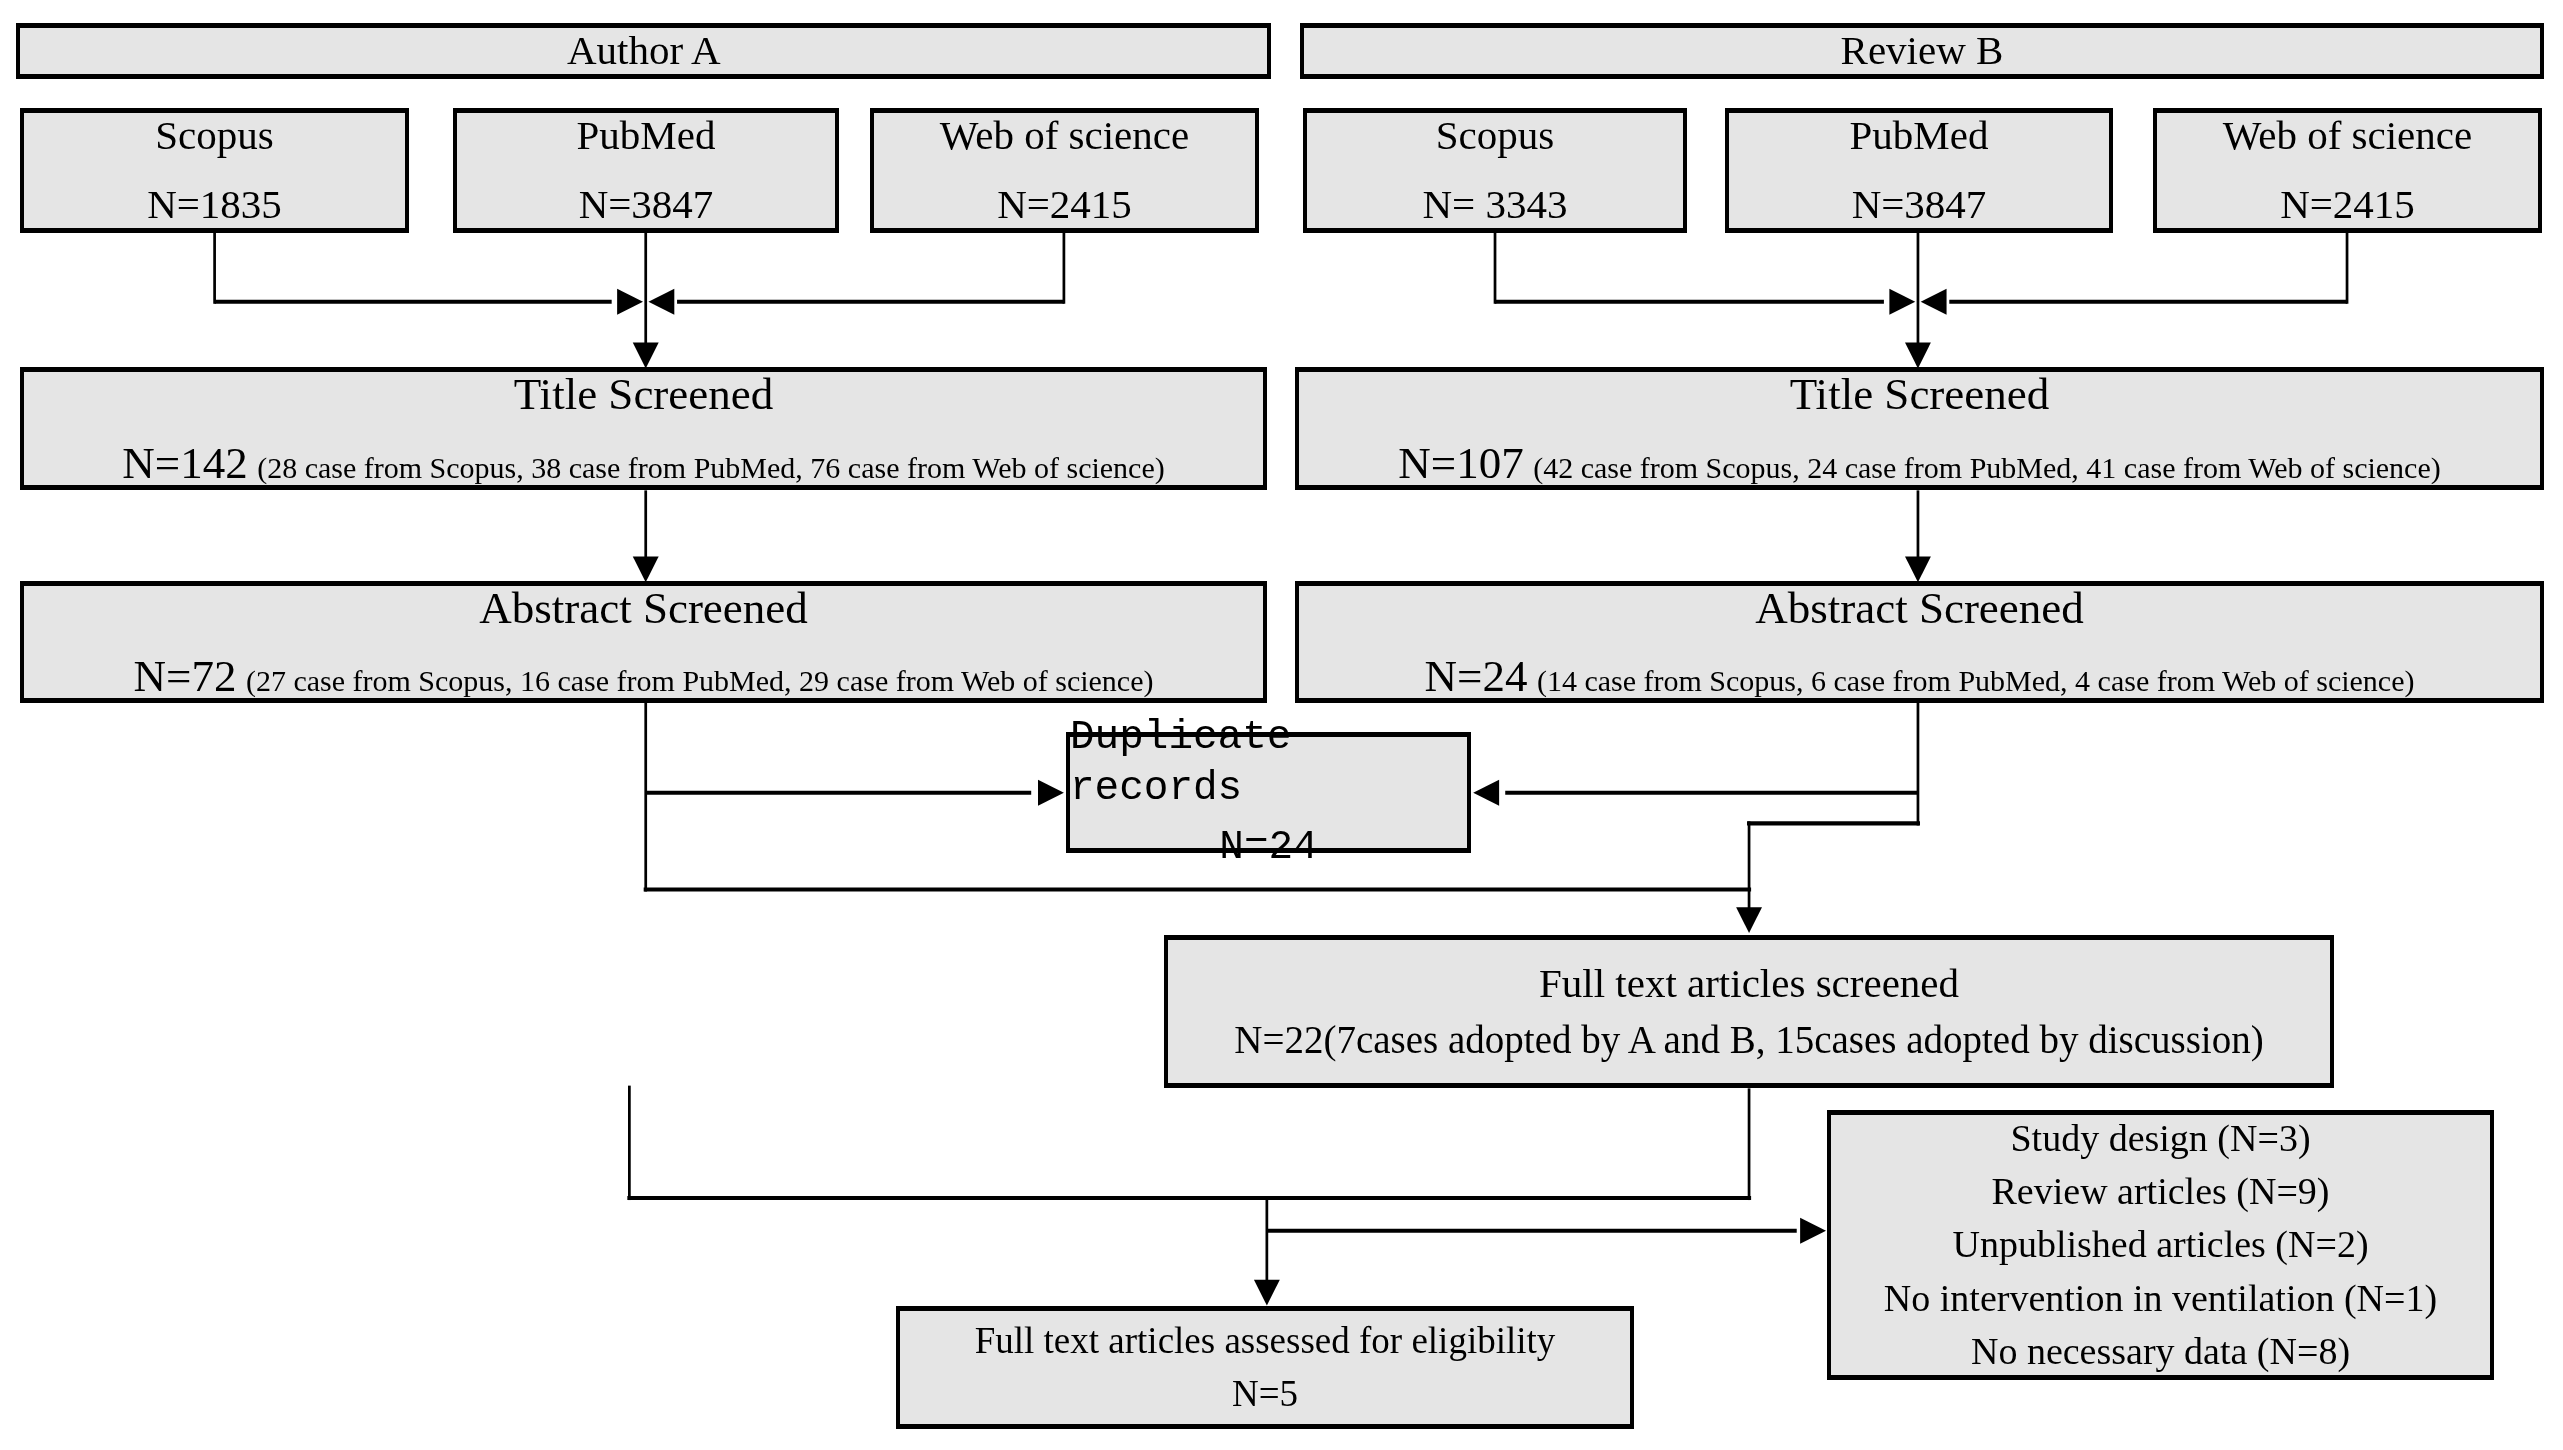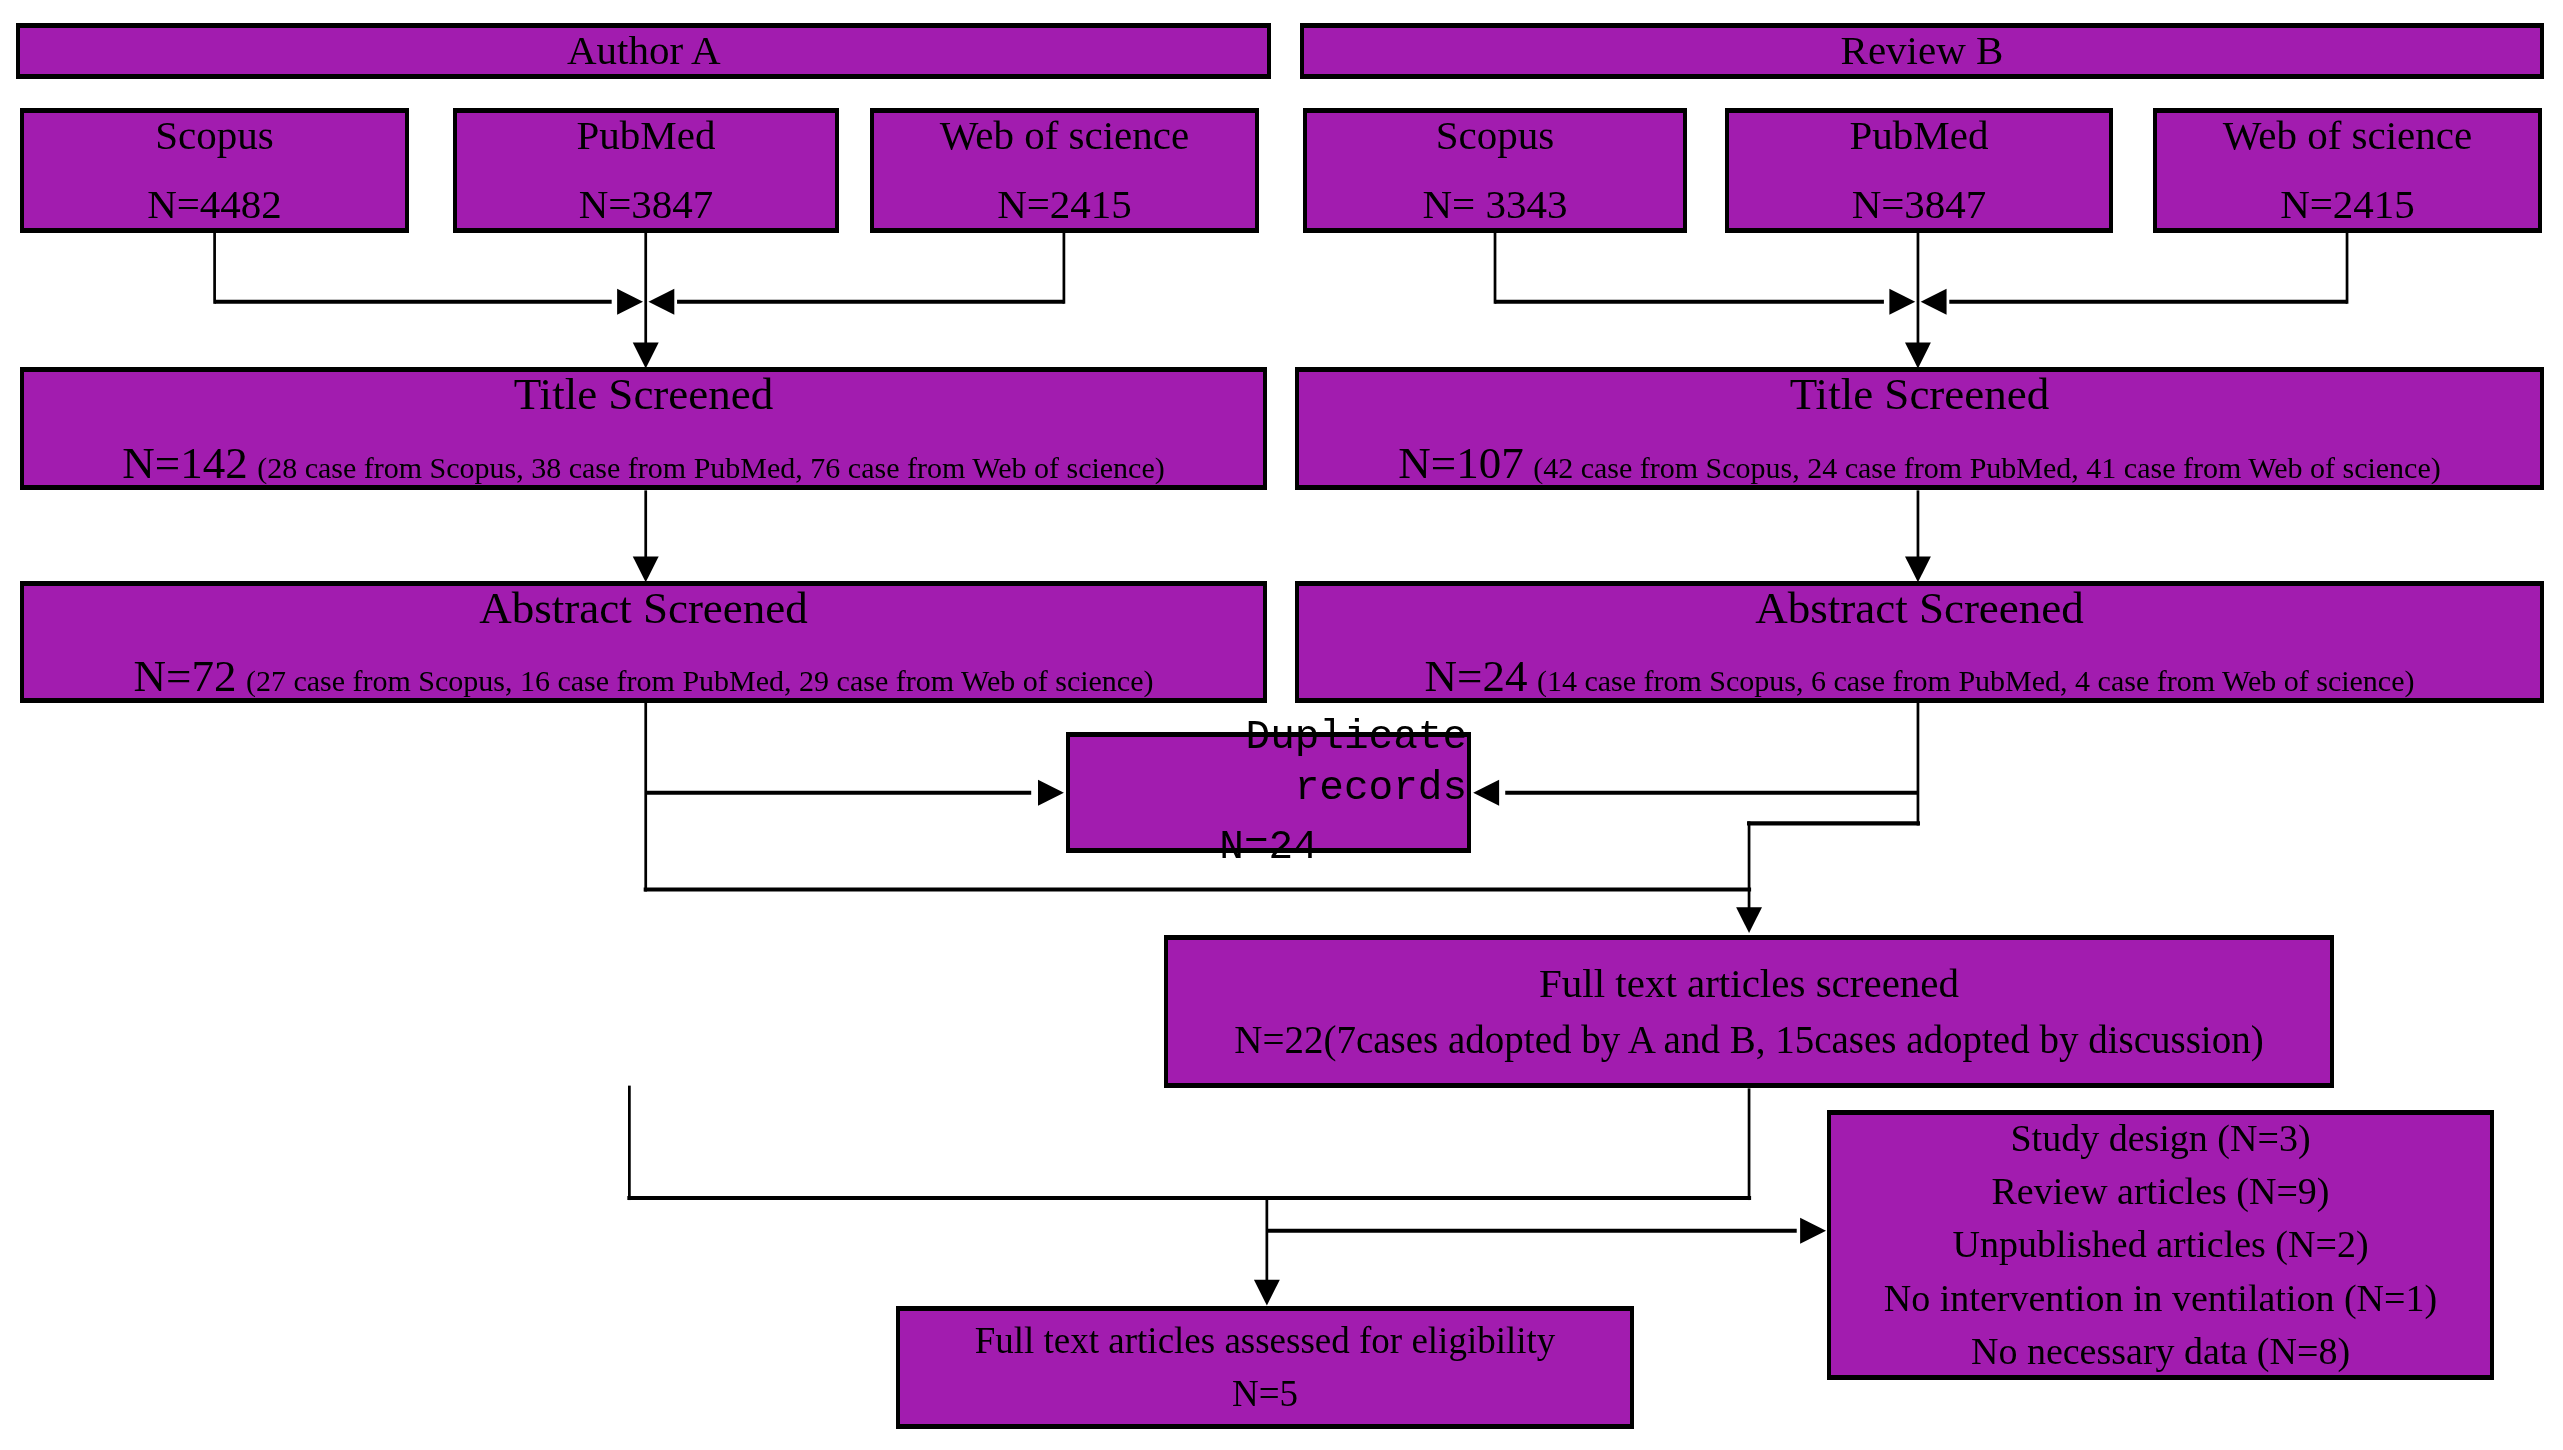--- a/index.html
+++ b/index.html
@@ -21,26 +21,26 @@
     top: 0;
     width: 2563px;
     height: 1450px;
   }
   .box {
     position: absolute;
     box-sizing: border-box;
     border: 4.1px solid #000000;
     border-top-width: 5.4px;
     border-bottom-width: 5.4px;
-    background: #a21caf;
+    background: #e5e5e5;
     display: flex;
     flex-direction: column;
     justify-content: center;
     align-items: center;
-    text-align: right;
+    text-align: left;
     line-height: 1.25;
   }
   .t-60 { font-size: 41px; }
   .t-66 { font-size: 45px; }
   .t-58 { font-size: 40px; }
   .t-57 { font-size: 39px; }
   .t-56 { font-size: 38px; line-height: 1.4; }
   .t-54 { font-size: 37px; }
   .t-44 { font-size: 30px; }
   .detail { margin-left: 9.5px; }
@@ -104,21 +104,21 @@
       <polygon points="2681,1807 2643,1788 2643,1826" stroke="none"></polygon>
     </g>
   </svg>
 
   <div class="box" style="left:16.3px; top:23px; width:1255px; height:56px;">
     <div class="t-60">Author A</div>
   </div>
 
   <div class="box gap26" style="left:20px; top:108px; width:389px; height:125px;">
     <div class="t-60">Scopus</div>
-    <div class="t-60">N=4482</div>
+    <div class="t-60">N=1835</div>
   </div>
   <div class="box gap26" style="left:453px; top:108px; width:386px; height:125px;">
     <div class="t-60">PubMed</div>
     <div class="t-60">N=3847</div>
   </div>
   <div class="box gap26" style="left:870px; top:108px; width:389px; height:125px;">
     <div class="t-60">Web of science</div>
     <div class="t-60">N=2415</div>
   </div>
 

